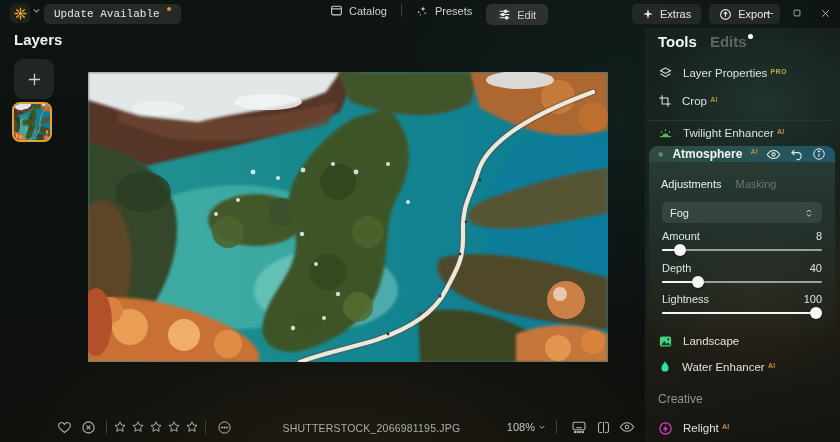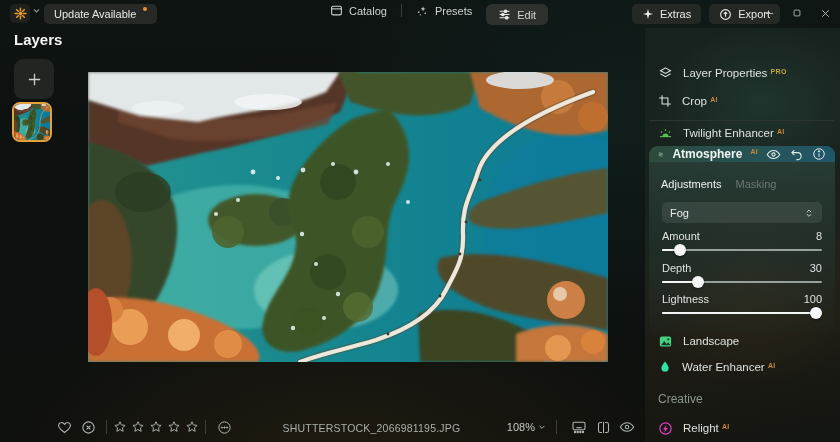--- a/index.html
+++ b/index.html
@@ -13,21 +13,21 @@
   .abs { position:absolute; }
   .row { display:flex; align-items:center; gap:8px; }
   svg.ic { display:block; }
 
   
   .logo-btn { left:10px; top:4px; width:20px; height:19px; background:#1e211e; border-radius:5px;
               display:flex; align-items:center; justify-content:center; }
   .logo-chev { left:32px; top:6px; color:#8f9894; }
   .pill { height:20px; border-radius:5px; display:inline-flex; align-items:center; gap:6px;
           padding:0 10px; font-size:11px; color:#e6e9e6; }
-  .update-pill { left:44px; top:4px; background:#272926; position:absolute; }
+  .update-pill { left:44px; top:4px; background:#272926; position:absolute;font-family:Liberation Mono, monospace; }
   .dot { width:4px; height:4px; border-radius:50%; display:inline-block; position:relative; top:-5px; margin-left:1px; }
   .nav { left:330px; top:4px; height:21px; display:flex; align-items:flex-start; gap:14px; font-size:11px; color:#cfd4d1; }
   .nav-item { display:flex; align-items:center; gap:6px; cursor:default; }
   .nav-divider { width:1px; height:13px; background:#3a403c; }
   .edit-pill { background:#2d322f; border-radius:6px; height:21px; padding:0 12px; display:flex; align-items:center; gap:6px; }
   .tr-actions { right:60px; top:4px; display:flex; gap:8px;padding-left:16px; }
   .tr-pill { background:#242926; }
   .win-controls { right:4px; top:2px; display:flex; gap:6px; color:#c0c5c2; }
   .win-btn { width:22px; height:22px; display:flex; align-items:center; justify-content:center; }
 
@@ -285,20 +285,24 @@
       </svg>
   </div>
 
   <div class="abs photo-wrap">
     <svg viewBox="0 0 520 290" preserveAspectRatio="none">
         <use href="#scene"></use>
       </svg>
   </div>
 
   <div class="abs rightbar">
+    <div class="rb-tabs">
+      <span class="rb-tab active"><span>Tools</span></span>
+      <span class="rb-tab inactive"><span>Edits</span><span class="wdot"></span></span>
+    </div>
 
     <div class="tool-row" style="top:37px">
       <svg class="ic" width="15" height="15" viewBox="0 0 24 24" fill="none" stroke="#dde1de" stroke-width="1.7">
         <path d="M12 3l8 4.5-8 4.5-8-4.5z"></path>
           <path d="M4 12.5l8 4.5 8-4.5"></path>
       </svg>
       <span><span>Layer Properties</span> <span class="badge-pro">PRO</span></span>
     </div>
 
     <div class="tool-row" style="top:65px">
@@ -366,21 +370,21 @@
         <span>8</span>
       </div>
       <div class="slider" style="top:98px">
         <div class="sl-track"></div>
           <div class="sl-fill" style="width: calc(8% + 5.04px);"></div>
           <div class="sl-handle" style="left: calc(8% - 0.96px);"></div>
       </div>
 
       <div class="sl-labels" style="top:116px">
         <span>Depth</span>
-        <span>30</span>
+        <span>40</span>
       </div>
       <div class="slider" style="top:130px">
         <div class="sl-track"></div>
           <div class="sl-fill" style="width: calc(20% + 3.6px);"></div>
           <div class="sl-handle" style="left: calc(20% - 2.4px);"></div>
       </div>
 
       <div class="sl-labels" style="top:147px">
         <span>Lightness</span>
         <span>100</span>

